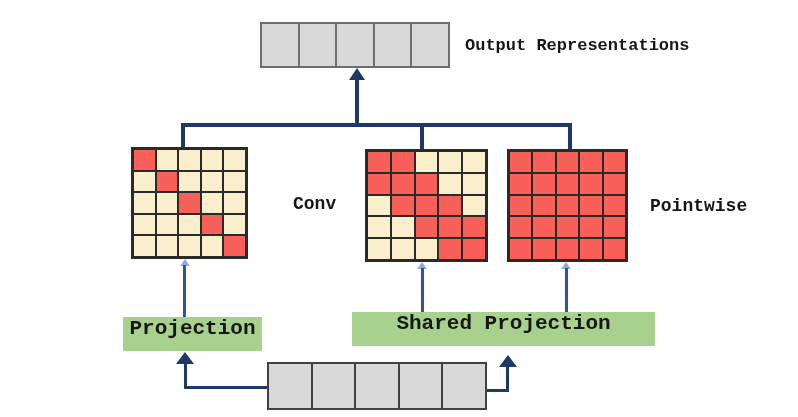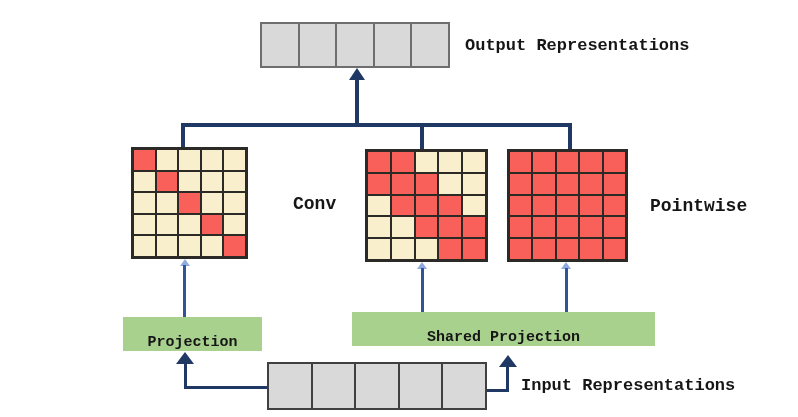--- a/index.html
+++ b/index.html
@@ -24,22 +24,22 @@
   
   .mgrid{
     display:grid;grid-template-columns:repeat(5,1fr);grid-template-rows:repeat(5,1fr);
     border:2px solid var(--cell-border,#2B2A26);box-sizing:border-box;
   }
   .mcell{border:1px solid var(--cell-border,#2B2A26);background:var(--cream,#FAEFCD);}
   .mcell.on{background:var(--red,#F9605A);}
 
   
   .greenbox{
-    background:var(--green,#A9D18E);display:flex;align-items:flex-end;justify-content:center;
-    font-size:15px;font-weight:bold;box-sizing:border-box;
+    background:var(--green,#A9D18E);display:flex;align-items:flex-start;justify-content:center;
+    font-size:21px;font-weight:bold;box-sizing:border-box;
   }
 
   
   .navy-line{background:var(--navy,#1F3864);}
   .thin-line{background:var(--blue,#2F5597);}
   .arrow-up-navy{
     width:0;height:0;
     border-left:8px solid transparent;border-right:8px solid transparent;
     border-bottom:12px solid var(--navy,#1F3864);
   }
@@ -179,15 +179,14 @@
     <span>Shared Projection</span>
   </div>
 
   <div class="abs cell-row row-input" style="left:267px;top:362px;width:220px;height:48px;">
       <div class="rcell"></div>
       <div class="rcell"></div>
       <div class="rcell"></div>
       <div class="rcell"></div>
       <div class="rcell"></div>
     </div>
-  <div class="abs lbl lbl-rep" style="left:521px;top:377px;">Input Representations</div>
 
 </div>
 
 </body></html>

